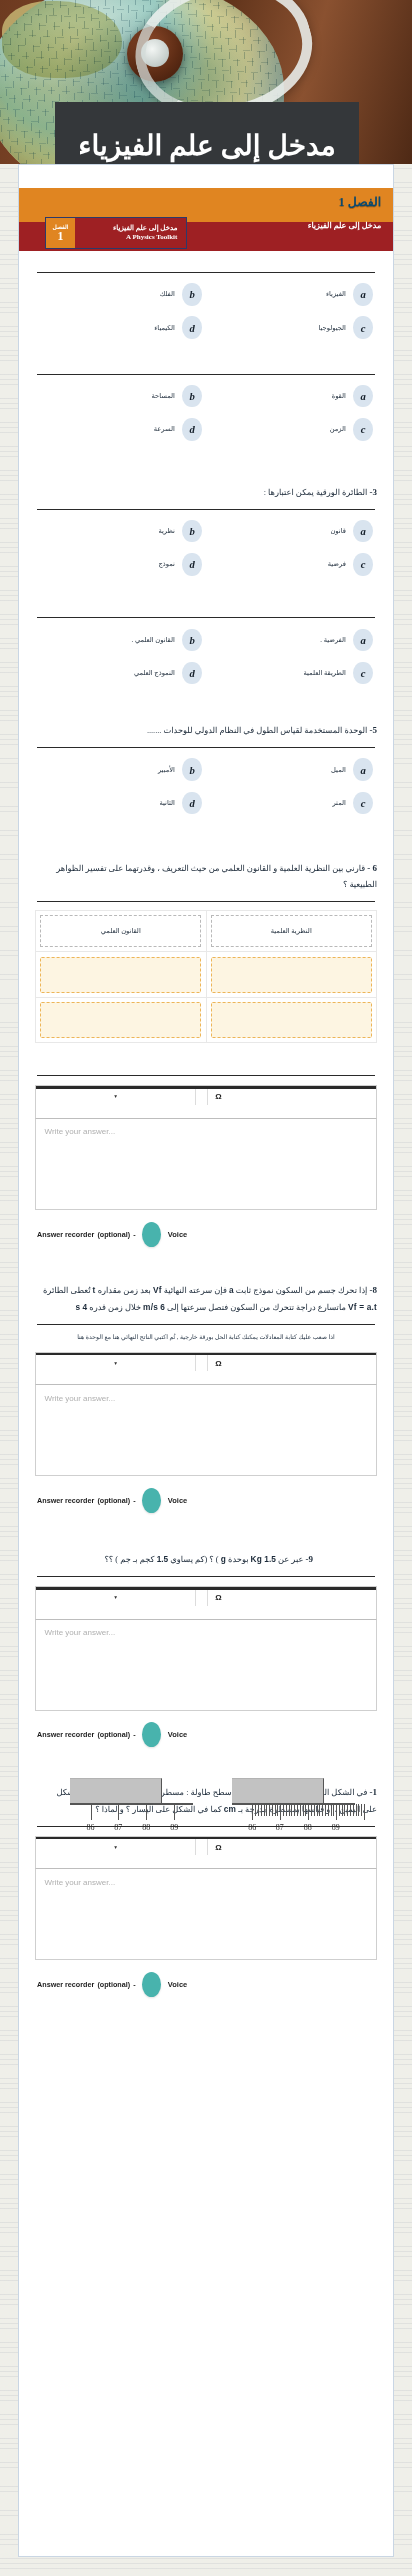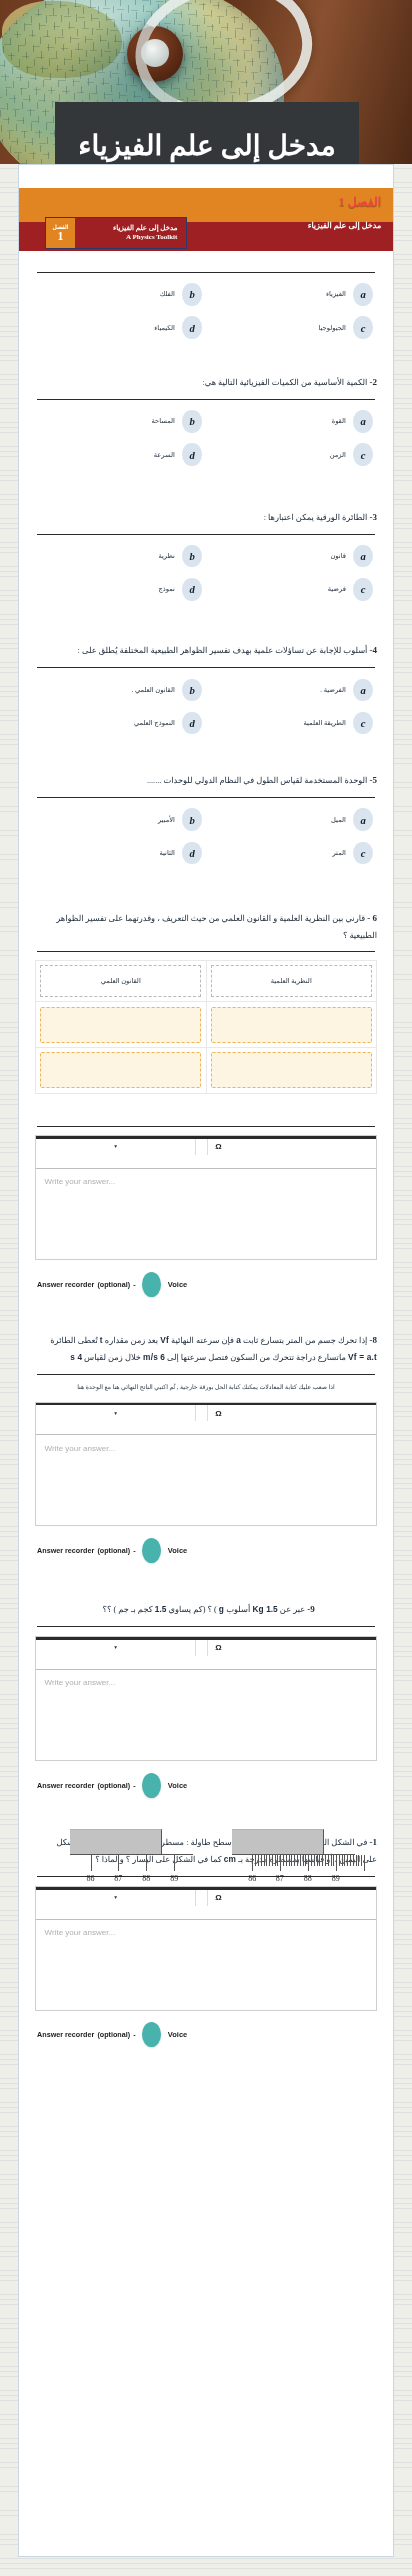--- a/index.html
+++ b/index.html
@@ -86,21 +86,21 @@
   }
 
   
   .banner{ position:relative; width:100%; height:63px; margin-top:22.5px; }
   .banner-orange{ position:absolute; inset:0 0 23.6px 0; background:#e08521; }
   .banner-red{ position:absolute; left:0; right:0; bottom:0; height:29px; background:#9e2023; }
   .banner-right{
     position:absolute; right:11.8px; top:6.4px; text-align:right; z-index:2;
   }
   .banner-ch-title{
-    color:#ef4444; font-size:12.3px; font-weight:700; line-height:1.35;
+    color:#0c4a6e; font-size:12.3px; font-weight:700; line-height:1.35;
     direction:rtl; text-shadow:0 0.5px 0.5px rgba(0,0,0,.25);
   }
   .banner-ch-sub{
     color:#ffffff; font-size:8px; font-weight:700; margin-top:10.7px; direction:rtl;
   }
   .banner-card{
     position:absolute; left:26px; bottom:1.1px; height:32px; z-index:3;
     display:flex; border:1.1px solid #2b3a6b; direction:ltr;
   }
   .banner-card-num{
@@ -273,24 +273,20 @@
         <span class="opt-label">الجيولوجيا</span>
       </div>
       <div class="opt">
         <span class="bubble">d</span>
         <span class="opt-label">الكيمياء</span>
       </div>
     </div>
   </div>
 
   <div class="qblock" style="margin-top:31px;">
-    <div class="qtext">
-      <span class="qnum">2-</span>
-      <span>الكمية الأساسية من الكميات الفيزيائية التالية هي:</span>
-    </div>
     <hr class="qrule">
     <div class="options">
       <div class="opt">
         <span class="bubble">a</span>
         <span class="opt-label">القوة</span>
       </div>
       <div class="opt">
         <span class="bubble">b</span>
         <span class="opt-label">المساحة</span>
       </div>
@@ -325,24 +321,20 @@
         <span class="opt-label">فرضية</span>
       </div>
       <div class="opt">
         <span class="bubble">d</span>
         <span class="opt-label">نموذج</span>
       </div>
     </div>
   </div>
 
   <div class="qblock" style="margin-top:38px;">
-    <div class="qtext">
-      <span class="qnum">4-</span>
-      <span>أسلوب للإجابة عن تساؤلات علمية بهدف تفسير الظواهر الطبيعية المختلفة يُطلق على :</span>
-    </div>
     <hr class="qrule">
     <div class="options">
       <div class="opt">
         <span class="bubble">a</span>
         <span class="opt-label">الفرضية .</span>
       </div>
       <div class="opt">
         <span class="bubble">b</span>
         <span class="opt-label">القانون العلمي .</span>
       </div>
@@ -439,31 +431,31 @@
       <span class="rec-label opt-small">(optional)</span>
       <span class="rec-label">-</span>
       <span class="rec-mic"></span>
       <span class="rec-voice">Voice</span>
     </div>
   </div>
 
   <div class="qblock" style="margin-top:35px;">
     <div class="qtext">
       <span class="qnum">8-</span>
-      <span>إذا تحرك جسم من المتر بتسارع ثابت</span>
+      <span>إذا تحرك جسم من السكون نموذج ثابت</span>
       <span class="sym">a</span>
       <span>فإن سرعته النهائية</span>
       <span class="sym">Vf</span>
       <span>بعد زمن مقداره</span>
       <span class="sym">t</span>
       <span>تُعطى الطائرة</span>
       <span class="sym">Vf = a.t</span>
       <span>ماتسارع دراجة تتحرك من السكون فتصل سرعتها إلى</span>
       <span class="sym">6 m/s</span>
-      <span>خلال زمن لقياس</span>
+      <span>خلال زمن قدره</span>
       <span class="sym">4 s</span>
     </div>
     <hr class="qrule">
     <div class="note">اذا صعب عليك كتابة المعادلات يمكنك كتابة الحل بورقة خارجية , ثُم اكتبي الناتج النهائي هنا مع الوحدة هنا</div>
     <div class="editor">
       <div class="editor-topbar"></div>
       <div class="editor-toolbar">
         <div class="tb-select">
           <span class="tb-caret">▼</span>
         </div>
@@ -481,21 +473,21 @@
       <span class="rec-mic"></span>
       <span class="rec-voice">Voice</span>
     </div>
   </div>
 
   <div class="qblock" style="margin-top:38px;">
     <div class="qtext" style="text-align:center;">
       <span class="qnum">9-</span>
       <span>عبر عن</span>
       <span class="sym">1.5 Kg</span>
-      <span>أسلوب</span>
+      <span>بوحدة</span>
       <span class="sym">g</span>
       <span>) ؟ (كم يساوي</span>
       <span class="sym">1.5</span>
       <span>كجم بـ جم ) ؟؟</span>
     </div>
     <hr class="qrule">
     <div class="editor">
       <div class="editor-topbar"></div>
       <div class="editor-toolbar">
         <div class="tb-select">

